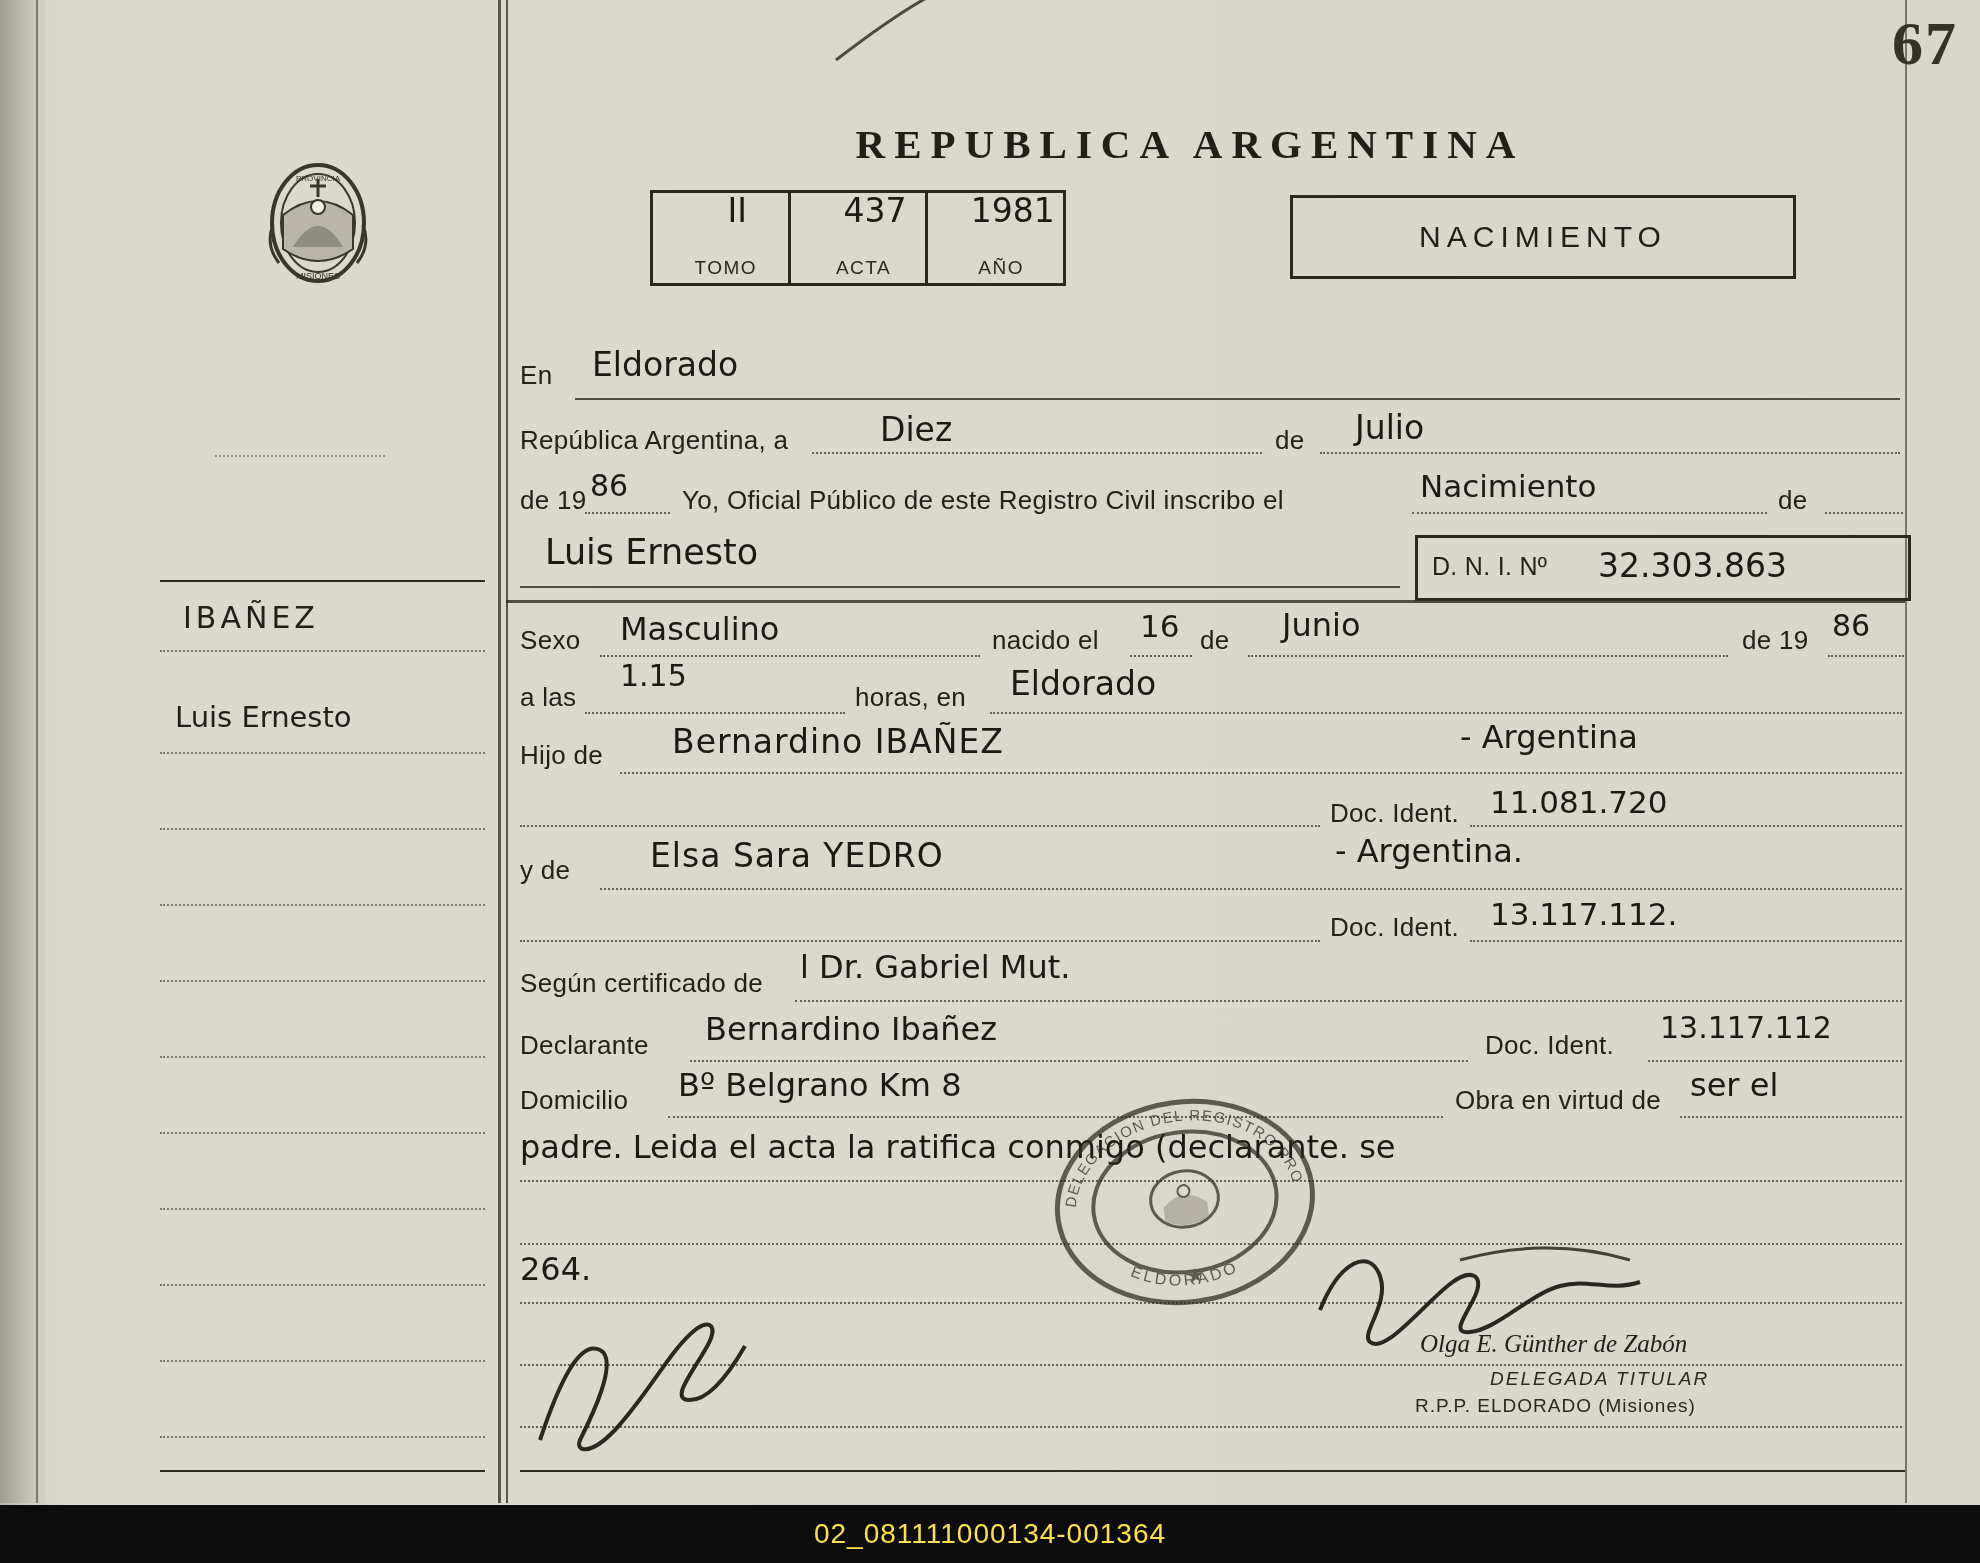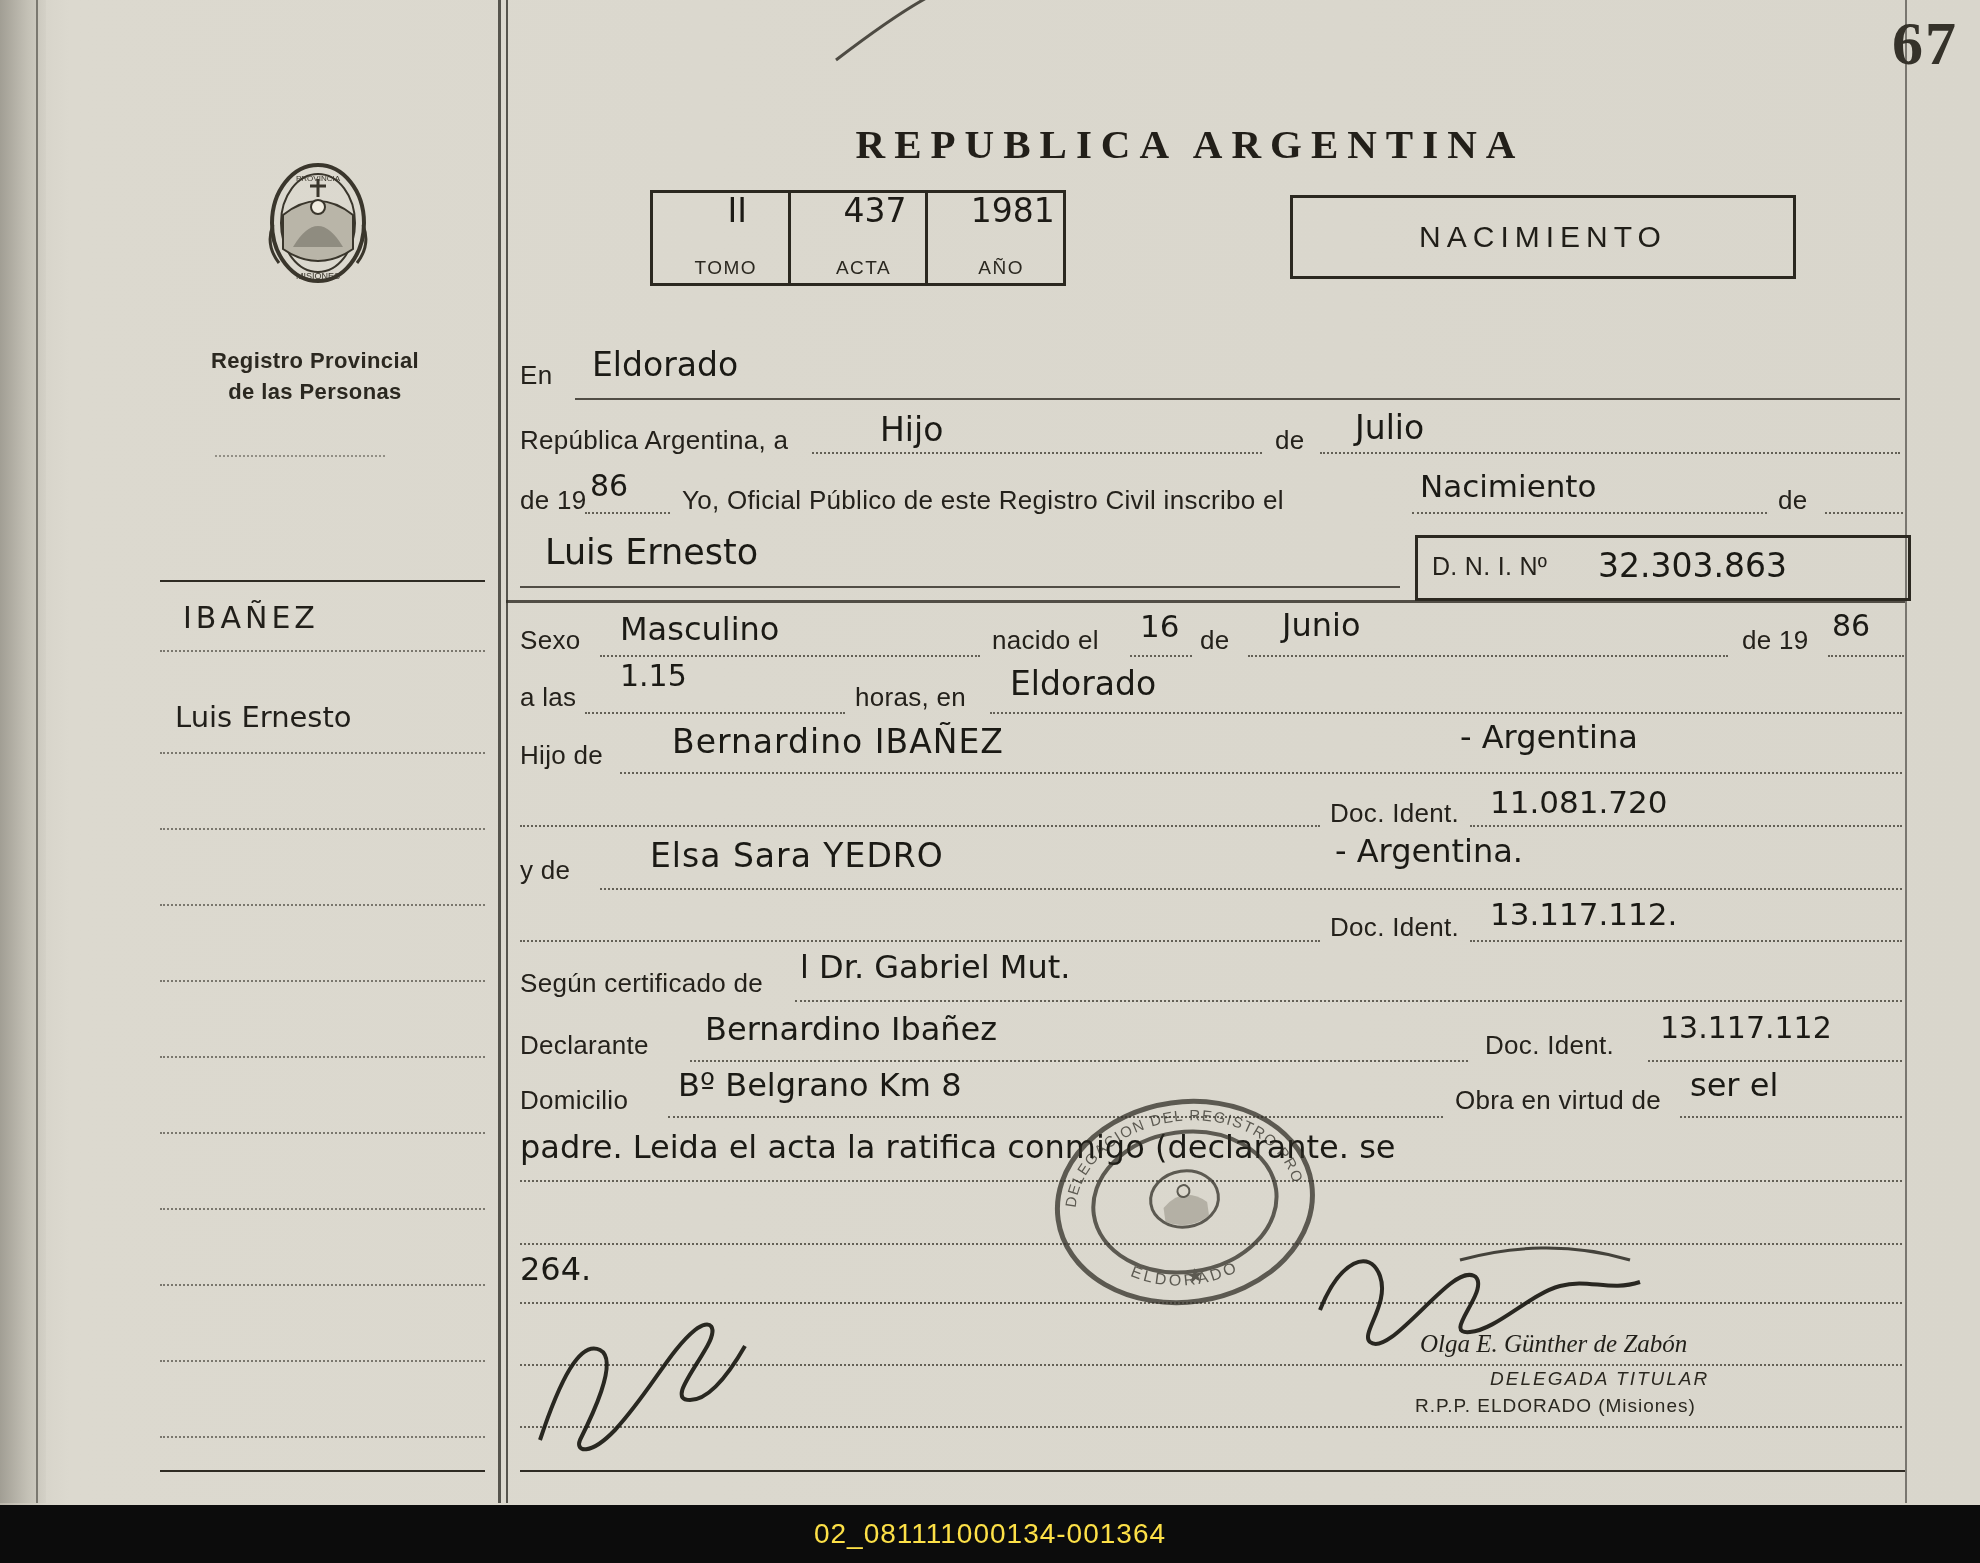--- a/index.html
+++ b/index.html
@@ -169,24 +169,20 @@
       <path d="M30 60 q35 -28 70 0 l0 34 q-35 24 -70 0 z" fill="#b9b5a8" stroke="#3a362c" stroke-width="2"></path>
       <path d="M40 92 q25 -42 50 0" fill="#6e6a5e" opacity=".55"></path>
       <circle cx="65" cy="52" r="7" fill="#f0ece0" stroke="#3a362c" stroke-width="2"></circle>
       <path d="M65 24 l0 18 M57 31 l16 0" stroke="#3a362c" stroke-width="3"></path>
       <path d="M20 70 q-8 20 6 38 M110 70 q8 20 -6 38" stroke="#3a362c" stroke-width="3" fill="none"></path>
       <text x="65" y="26" font-size="8" text-anchor="middle" fill="#3a362c" font-family="Liberation Sans, sans-serif">PROVINCIA</text>
       <text x="65" y="124" font-size="9" text-anchor="middle" fill="#3a362c" font-family="Liberation Sans, sans-serif">MISIONES</text>
     </svg>
   </div>
 
-  <div class="reg-title">
-    <div>Registro Provincial</div>
-    <div>de las Personas</div>
-  </div>
 
   <div class="lc-line" style="top:455px;width:170px;left:215px;opacity:.45"></div>
   <div class="lc-solid" style="top:580px"></div>
   <div class="lc-name" style="top:600px">IBAÑEZ</div>
   <div class="lc-line" style="top:650px"></div>
   <div class="lc-given" style="top:700px">Luis Ernesto</div>
   <div class="lc-line" style="top:752px"></div>
   <div class="lc-line" style="top:828px"></div>
   <div class="lc-line" style="top:904px"></div>
   <div class="lc-line" style="top:980px"></div>
@@ -218,21 +214,21 @@
   <div class="nacbox">
     <span>NACIMIENTO</span>
   </div>
 
   <div class="row lab" style="left:520px;top:360px">En</div>
   <div class="solidline" style="left:575px;top:398px;width:1325px"></div>
   <div class="h" style="left:592px;top:345px;font-size:33px">Eldorado</div>
 
   <div class="row lab" style="left:520px;top:425px">República Argentina, a</div>
   <div class="dotline" style="left:812px;top:452px;width:450px"></div>
-  <div class="h" style="left:880px;top:410px;font-size:33px">Hijo</div>
+  <div class="h" style="left:880px;top:410px;font-size:33px">Diez</div>
   <div class="row lab" style="left:1275px;top:425px">de</div>
   <div class="dotline" style="left:1320px;top:452px;width:580px"></div>
   <div class="h" style="left:1355px;top:408px;font-size:33px">Julio</div>
 
   <div class="row lab" style="left:520px;top:485px">de 19</div>
   <div class="h" style="left:590px;top:468px;font-size:30px">86</div>
   <div class="dotline" style="left:585px;top:512px;width:85px"></div>
   <div class="row lab" style="left:682px;top:485px">Yo, Oficial Público de este Registro Civil inscribo el</div>
   <div class="dotline" style="left:1412px;top:512px;width:355px"></div>
   <div class="h" style="left:1420px;top:468px;font-size:31px">Nacimiento</div>

